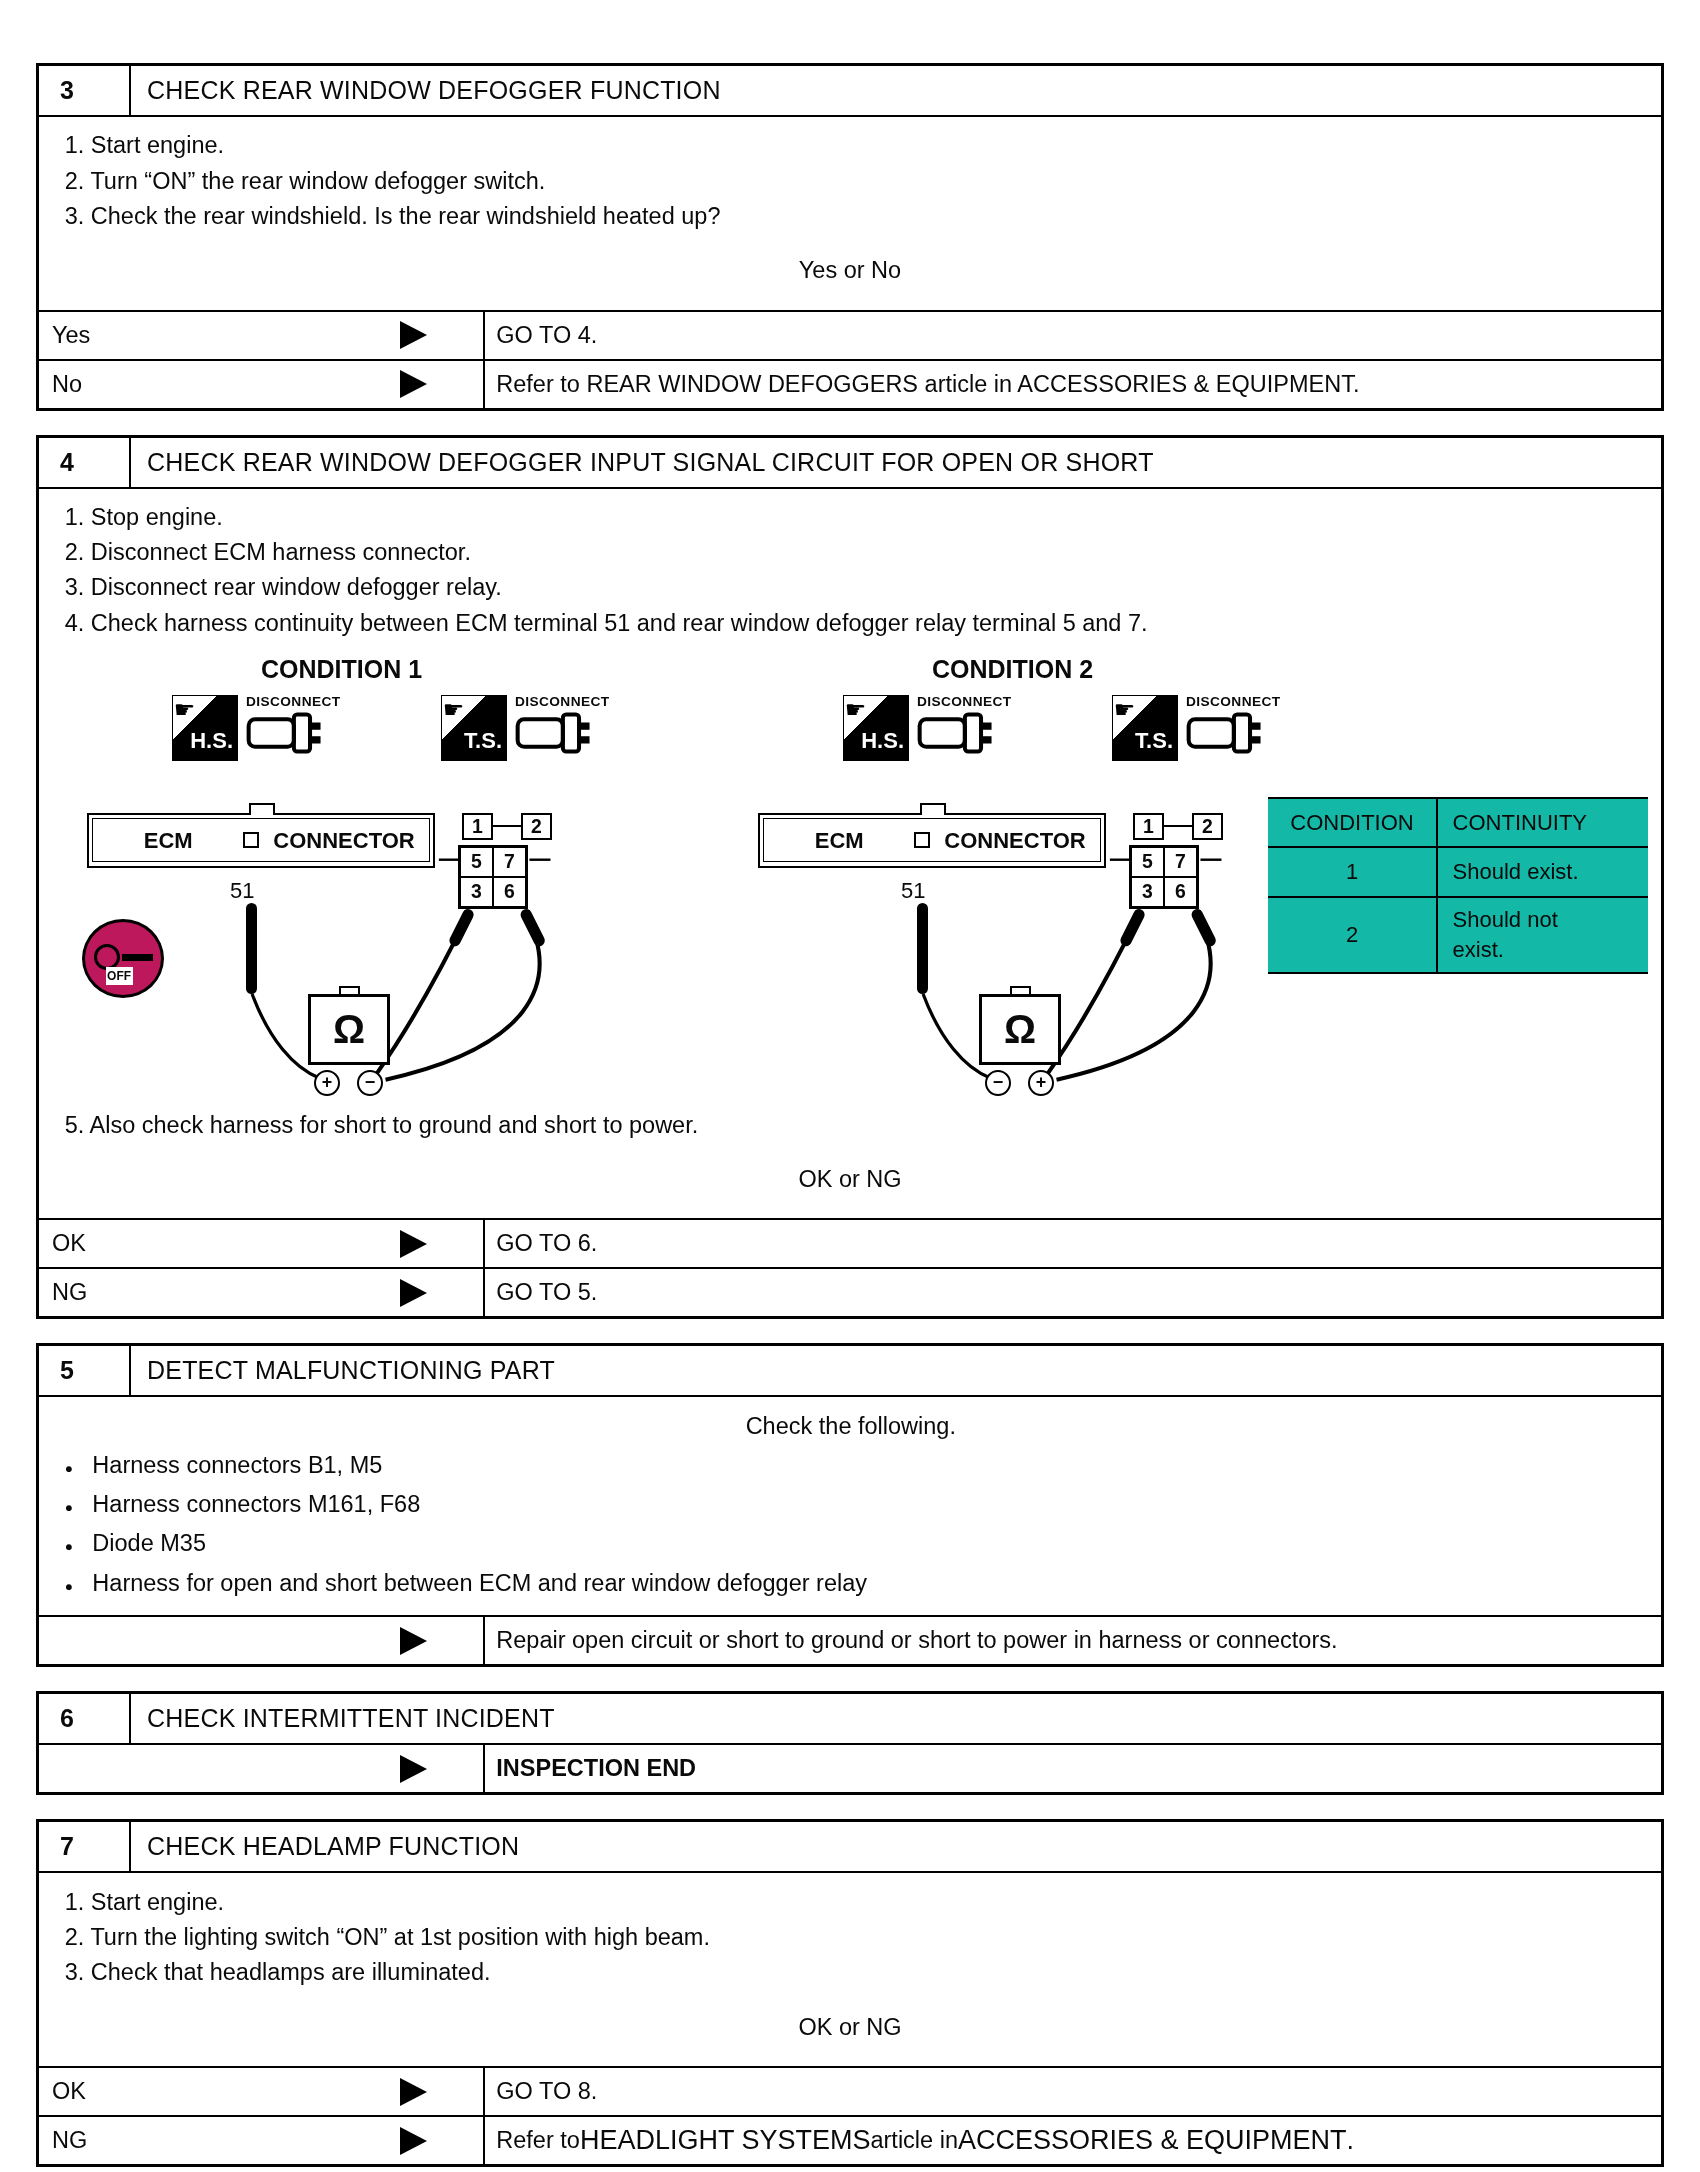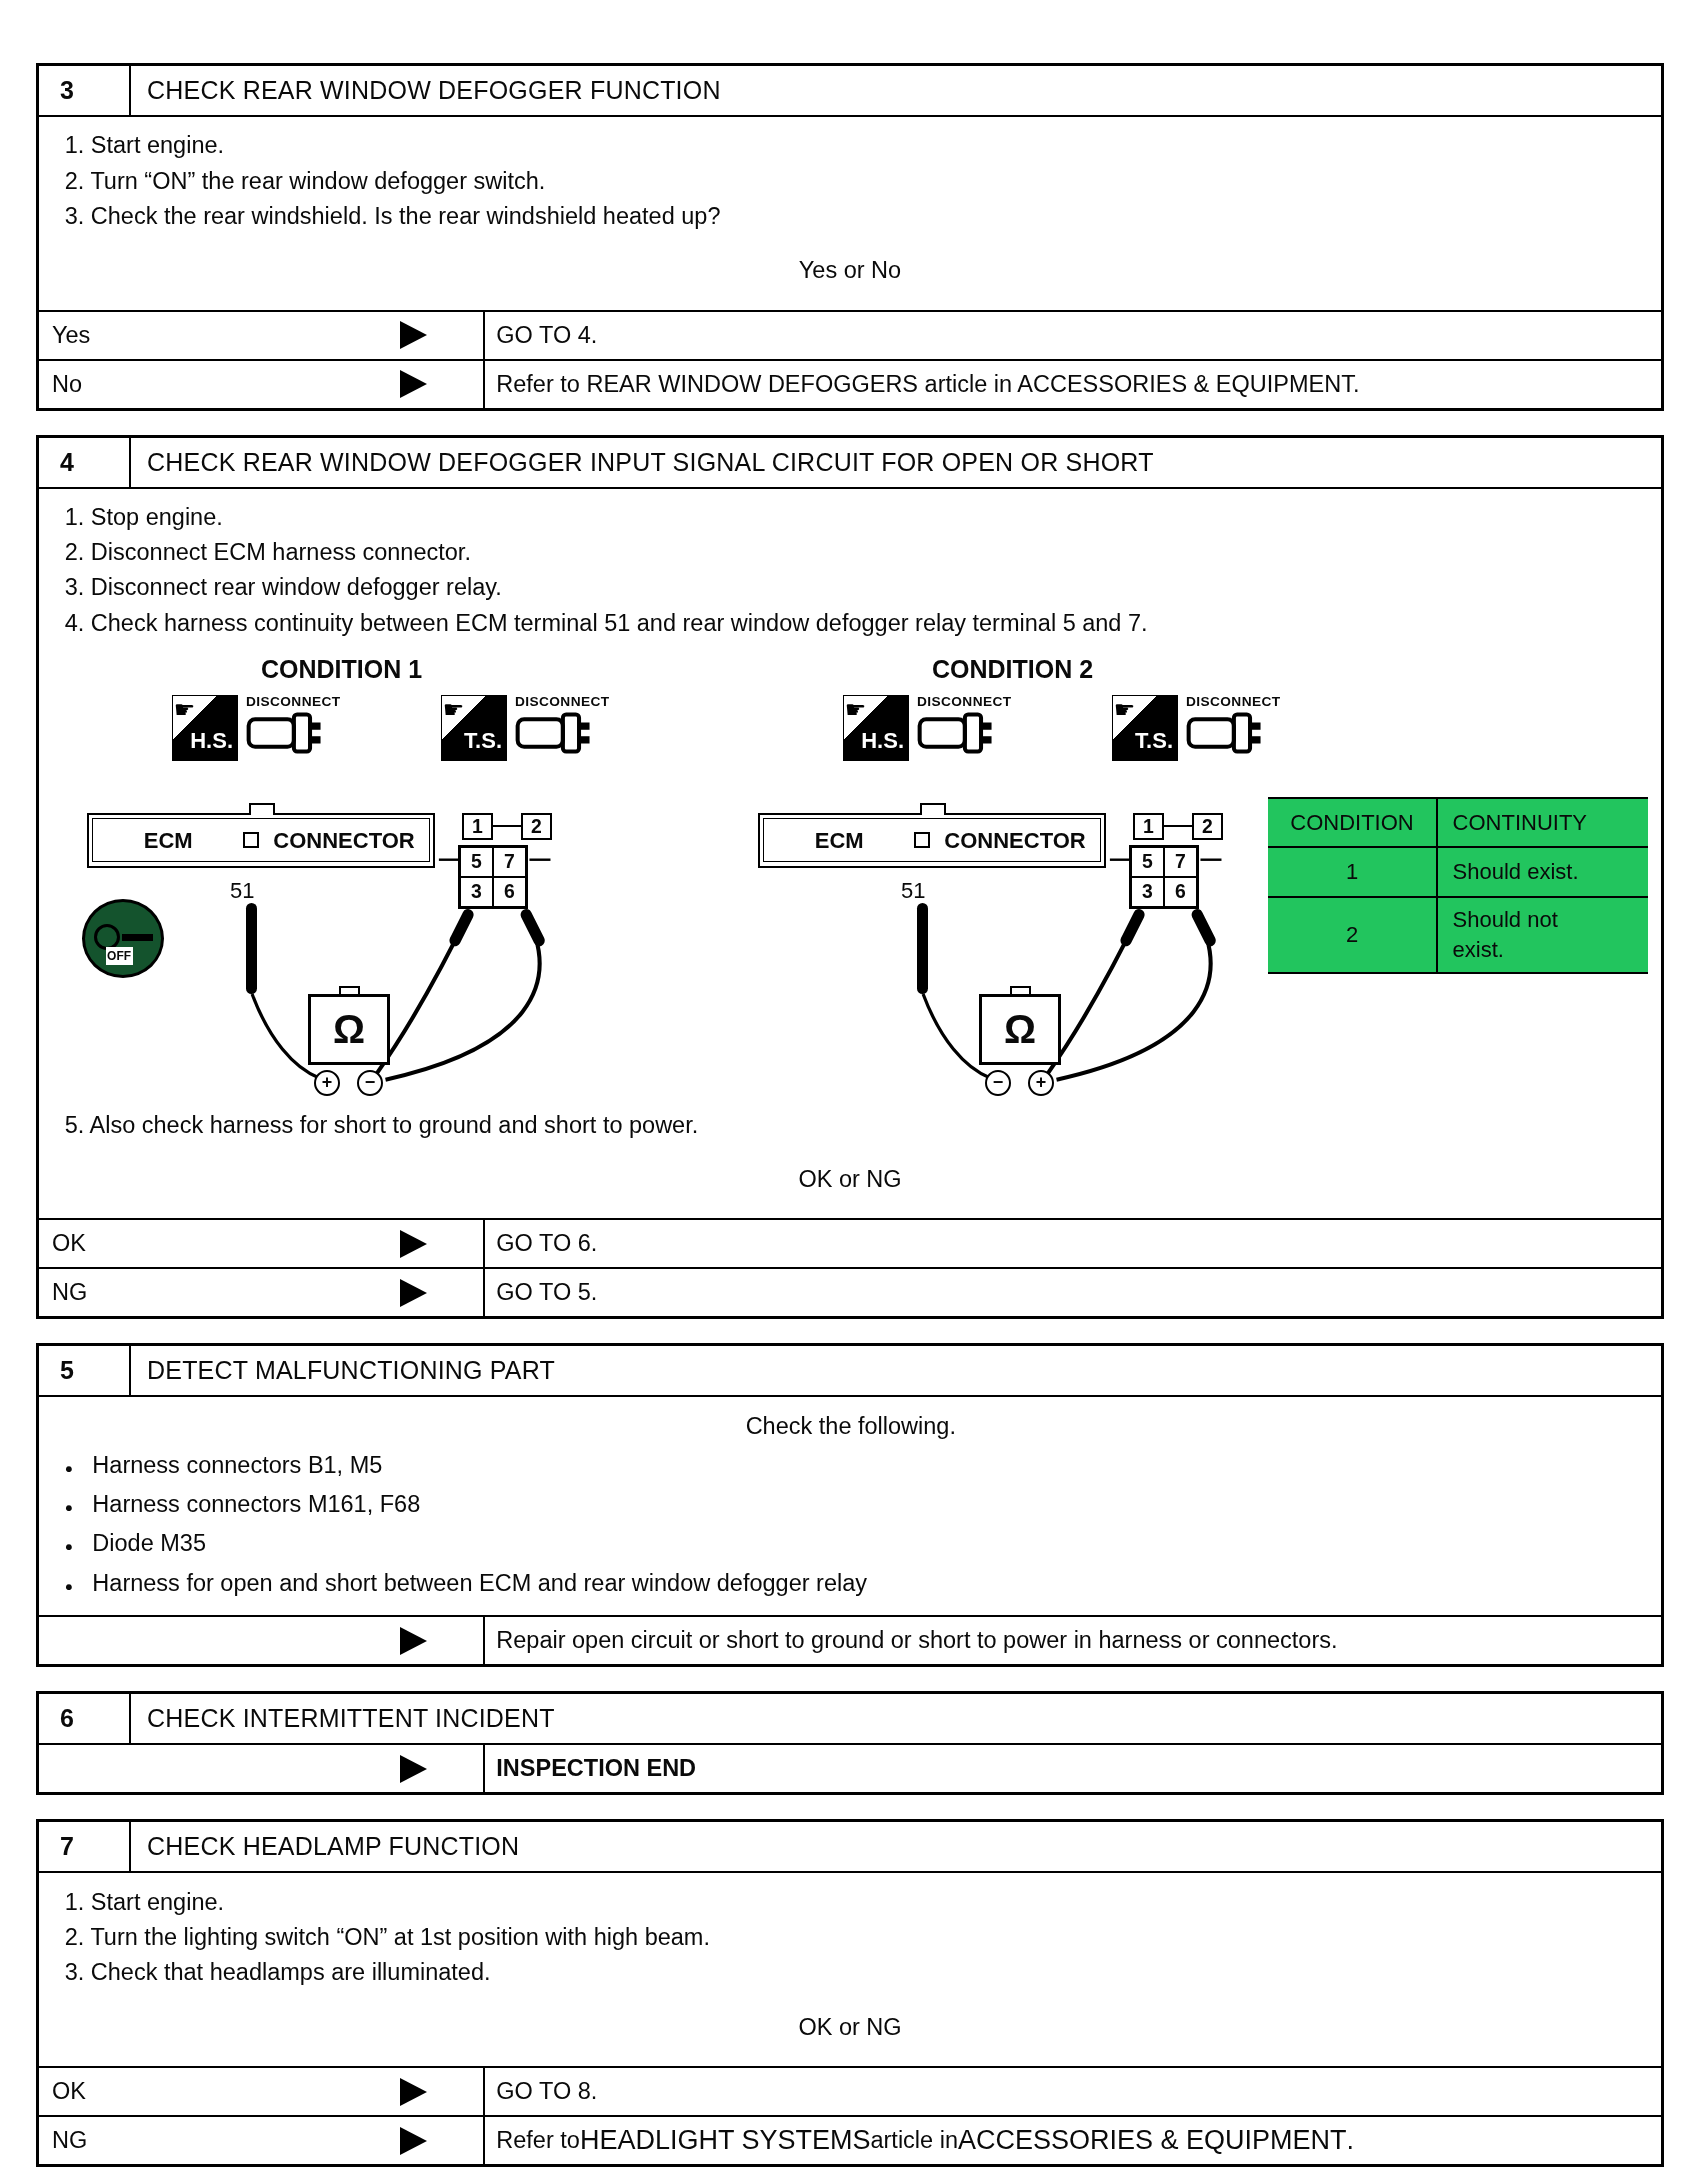--- a/index.html
+++ b/index.html
@@ -63,22 +63,22 @@
   .ecm-inner { border:1.6px solid #000; height:100%; display:flex; align-items:center;
     font-weight:bold; font-size:22px; }
   .ecm-name { width:150px; text-align:center; }
   .latch { width:16px; height:16px; border:2.4px solid #000; background:#fff; }
   .conn-name { flex:1; text-align:center; }
   .t51 { position:absolute; left:155px; top:223px; font-size:22px; }
 
   .main-wire { position:absolute; left:171px; top:252px; width:11.3px; height:91px;
     background:#000; border-radius:5.7px; }
 
-  .key-icon { position:absolute; left:6.5px; top:248px; width:82px; height:79px;
-    border:3.2px solid #000; border-radius:50%; background:#14532d; }
+  .key-icon { position:absolute; left:6.5px; top:268px; width:82px; height:79px;
+    border:3.2px solid #000; border-radius:50%; background:#be185d; }
   .key-head { position:absolute; left:9.7px; top:22.6px; width:26px; height:26px;
     border:3.2px solid #000; border-radius:50%; }
   .key-stem { position:absolute; left:37px; top:32px; width:31px; height:7.3px; background:#000; }
   .key-off { position:absolute; left:21px; top:45px; font-size:12px; font-weight:bold;
     background:#fff; padding:0 1.6px; }
 
   .meter { position:absolute; left:233px; top:343px; width:82px; height:71px;
     border:3.2px solid #000; background:#fff; display:flex; align-items:center; justify-content:center;
     font-weight:bold; font-size:40px; }
   .meter-tab { position:absolute; left:264px; top:335px; width:21px; height:8px;
@@ -90,21 +90,21 @@
 
   .pinbox { position:absolute; width:31px; height:27.5px; border:2.4px solid #000; background:#fff;
     display:flex; align-items:center; justify-content:center; font-size:19.4px; font-weight:bold; }
   .pin-1 { left:387px; top:162px; } .pin-2 { left:446px; top:162px; }
   .pin-link { position:absolute; left:417px; top:174px; width:29px; height:2.4px; background:#000; }
   .relay-grid { position:absolute; left:383px; top:194px; border:2.4px solid #000; background:#fff;
     display:grid; grid-template-columns:33px 33px; }
   .relay-cell { height:30px; border:1.6px solid #000; display:flex; align-items:center;
     justify-content:center; font-size:19.4px; font-weight:bold; }
 
-  .cc-table { position:absolute; left:1213px; top:146px; width:380px; background:#22c55e; }
+  .cc-table { position:absolute; left:1213px; top:146px; width:380px; background:#14b8a6; }
   .cc-row { display:flex; align-items:stretch; border-bottom:2.4px solid #000; }
   .cc-row.head { border-top:2.4px solid #000; }
   .cc-c1 { width:170px; border-right:2.4px solid #000; display:flex; align-items:center;
     justify-content:center; font-size:22px; padding:7.3px 0; text-align:center; }
   .cc-c2 { flex:1; display:flex; align-items:center; font-size:22px; padding:7.3px 0 7.3px 14.6px;
     white-space:pre-line; line-height:1.35; }
 </style>
 </head>
 <body>
 

